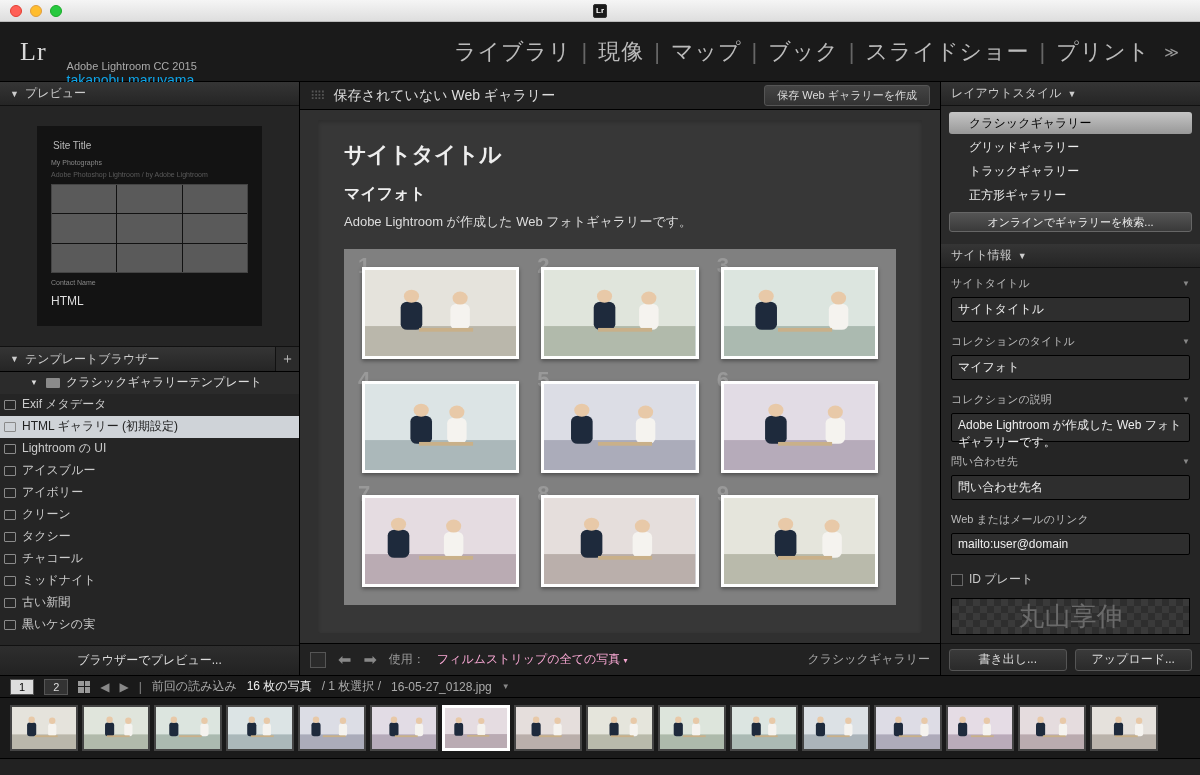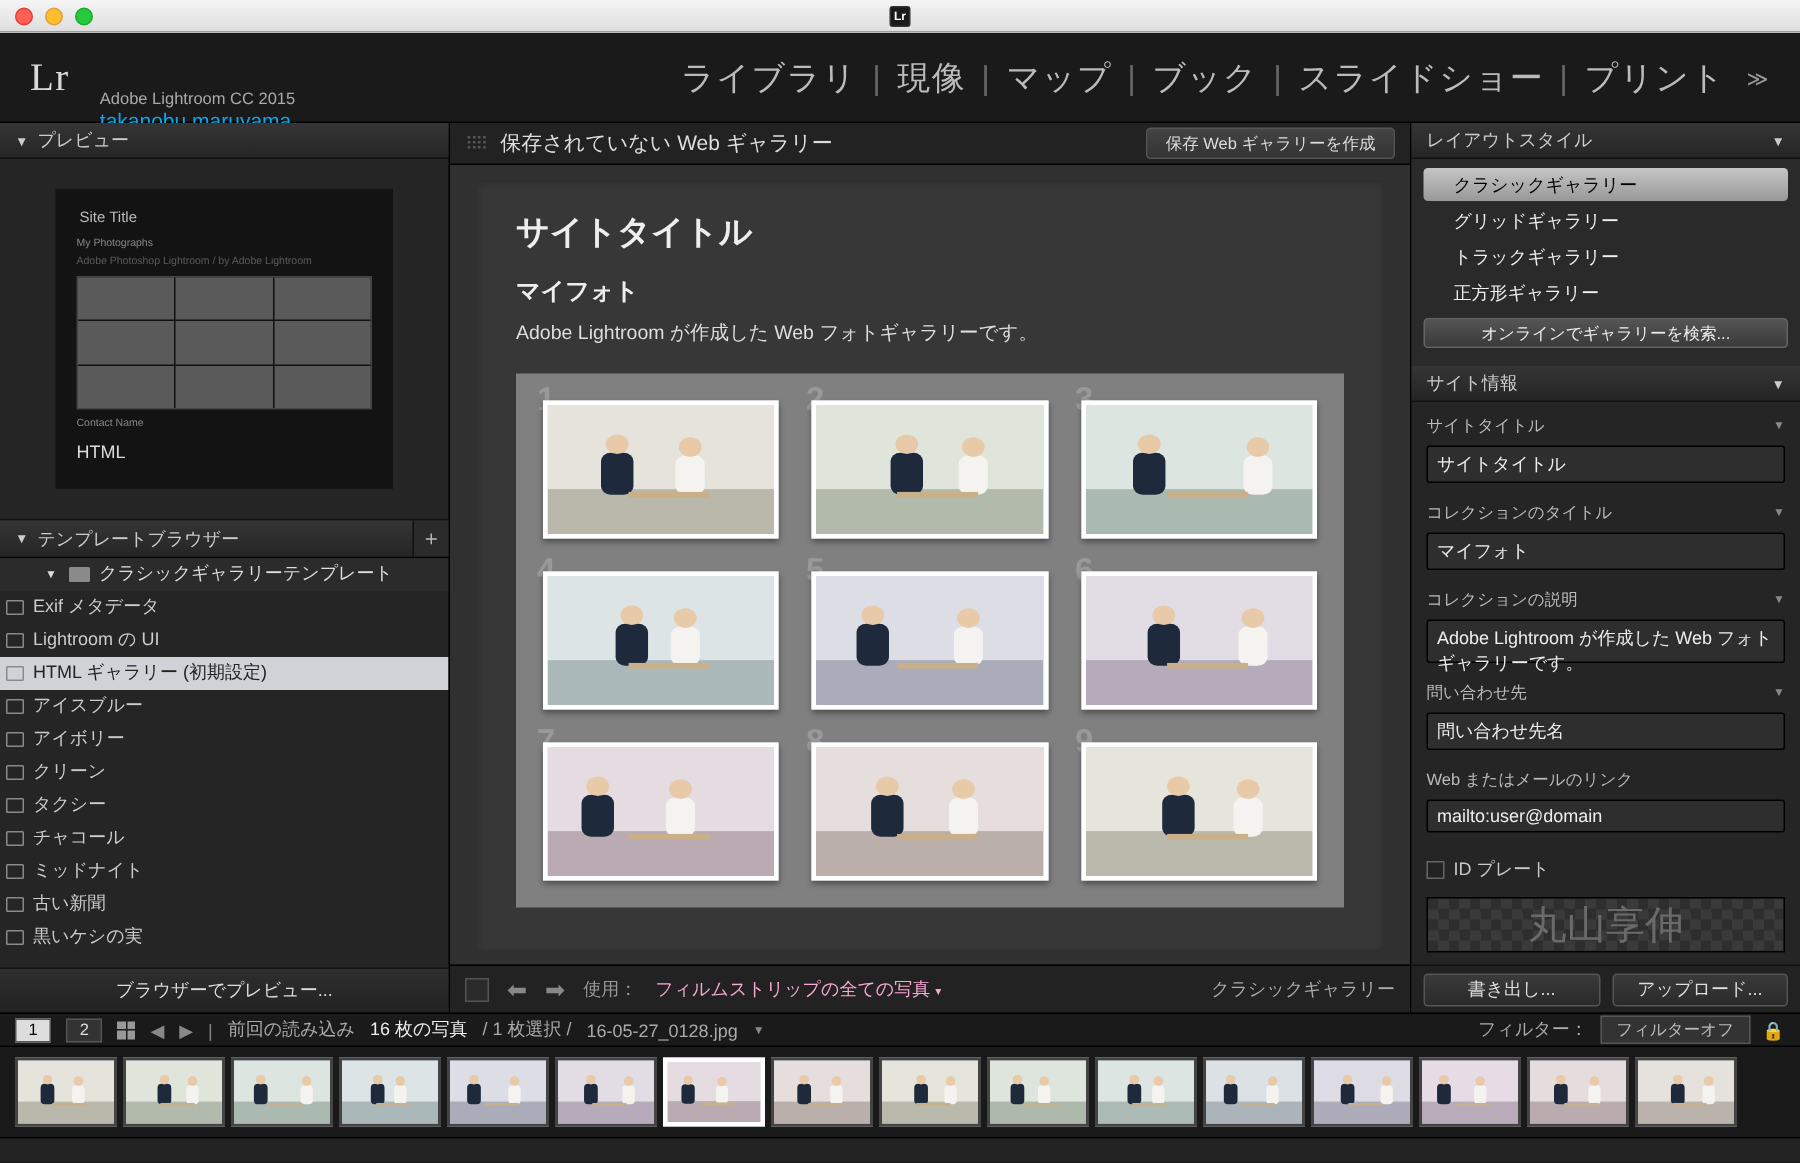--- a/index.html
+++ b/index.html
@@ -28,21 +28,21 @@
   
   
   .main { flex:1; display:flex; overflow:hidden;}
   .panel { background:#252525; display:flex; flex-direction:column;}
   .panel.left{width:300px; border-right:1px solid #000;}
   .panel.right{width:260px; border-left:1px solid #000;}
   .center{flex:1; display:flex; flex-direction:column; background:#303030;}
   
   .panel-header{height:24px; background:linear-gradient(#353535,#252525); border-bottom:1px solid #111; display:flex; align-items:center; padding:0 10px; font-size:12px; color:#ccc;}
   .panel-header .tri{margin-right:6px; font-size:9px;}
-  .panel-header.right-align{justify-content:space-between;}
+  .panel-header.right-align{justify-content:flex-start;}
   .panel-header.right-align .tri{margin-left:6px;margin-right:0;}
   
   
   .preview-box{padding:20px; display:flex; justify-content:center;}
   .preview-thumb{width:225px;height:200px;background:#131313;padding:10px 14px 18px 14px;display:flex;flex-direction:column;color:#888;font-size:9px;}
   .preview-thumb .pt-title{font-size:10px;color:#bbb;margin:4px 0 8px 2px;}
   .preview-thumb .pt-sub{font-size:7px;color:#888;line-height:1.2;margin-bottom:4px;}
   .preview-thumb .grid9{flex:1;display:grid;grid-template-columns:repeat(3,1fr);grid-template-rows:repeat(3,1fr);gap:1px;background:#111;border:1px solid #444;}
   .preview-thumb .grid9 div{background:#5a5a5a;}
   .preview-thumb .pt-foot{font-size:7px;color:#888;margin-top:6px;}
@@ -201,27 +201,27 @@
           <div class="tree-row group">
             <span style="width:20px"></span>
             <span class="tri">▼</span>
             <span class="folder-ico"></span>
             <span>クラシックギャラリーテンプレート</span>
           </div>
           <div class="tree-row item">
             <span class="doc-ico"></span>
             <span>Exif メタデータ</span>
           </div>
+          <div class="tree-row item selected">
+            <span class="doc-ico"></span>
+            <span>HTML ギャラリー (初期設定)</span>
+          </div>
           <div class="tree-row item">
             <span class="doc-ico"></span>
             <span>Lightroom の UI</span>
-          </div>
-          <div class="tree-row item selected">
-            <span class="doc-ico"></span>
-            <span>HTML ギャラリー (初期設定)</span>
           </div>
           <div class="tree-row item">
             <span class="doc-ico"></span>
             <span>アイスブルー</span>
           </div>
           <div class="tree-row item">
             <span class="doc-ico"></span>
             <span>アイボリー</span>
           </div>
           <div class="tree-row item">
@@ -474,25 +474,20 @@
         <div></div>
       </div>
     <span style="color:#888">◀</span>
     <span style="color:#888">▶</span>
     <span style="color:#888">|</span>
     <span>前回の読み込み</span>
     <span class="strong">16 枚の写真</span>
     <span style="color:#aaa">/ <span>1 枚選択</span> /</span>
     <span>16-05-27_0128.jpg</span>
     <span style="font-size:8px;color:#888">▼</span>
-    <div class="fs-right">
-      <span>フィルター：</span>
-      <div class="filter-sel">フィルターオフ</div>
-      <span class="filter-lock">🔒</span>
-    </div>
   </div>
 
   <div class="filmstrip" id="filmstrip">
       <div class="fs-thumb">
         <svg viewBox="0 0 140 92" preserveAspectRatio="none">
           <rect width="140" height="92" fill="hsl(47,15%,88%)"></rect>
           <rect x="0" y="60" width="140" height="32" fill="hsl(47,10%,70%)"></rect>
           <rect x="33" y="34" width="20" height="30" rx="6" fill="#1e2a3c"></rect>
           <circle cx="43" cy="28" r="7" fill="#e8c9a8"></circle>
           <rect x="79" y="36" width="18" height="28" rx="6" fill="#f5f3ef"></rect>

